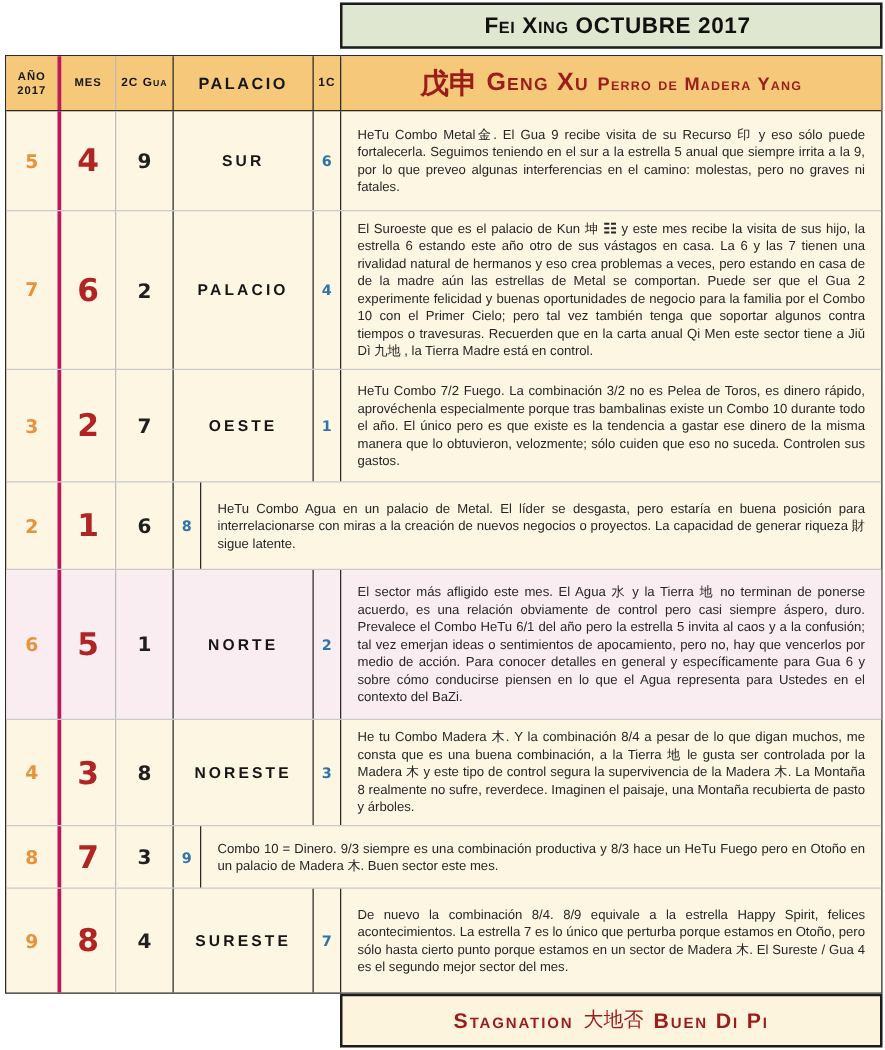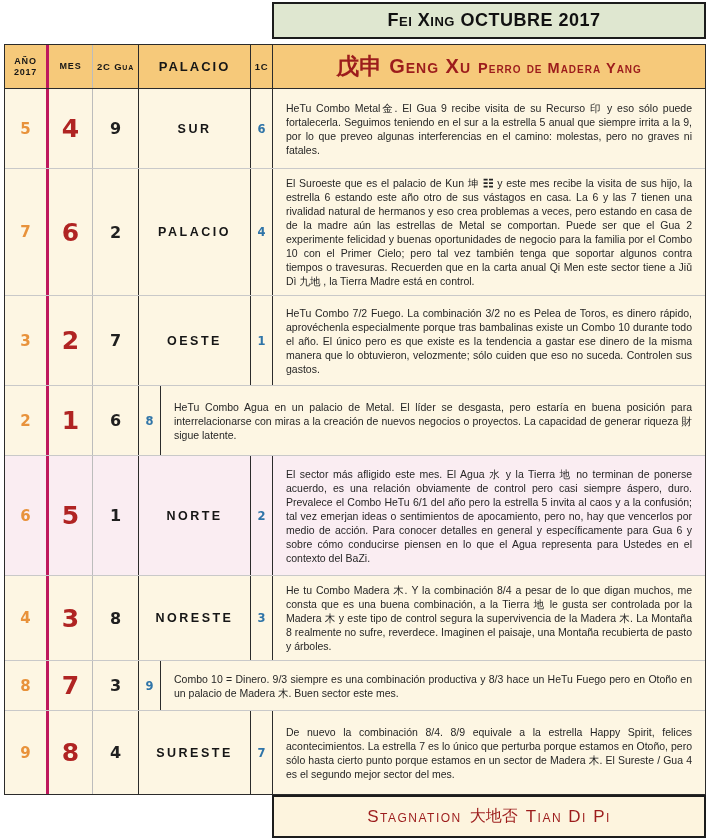--- a/index.html
+++ b/index.html
@@ -50,21 +50,21 @@
   .desc-text {
     width:100%; font-size:10.5px; line-height:14px; text-align:justify; color:#262626;
     font-family:"Liberation Sans", sans-serif;
   }
   .footer-box {
     position:absolute; left:272px; top:795px; width:434px; height:43px;
     background:#fdf4de; border:2px solid #1c1c1c;
     display:flex; align-items:center; justify-content:center; gap:8px;
     color:#9c1c1c;
   }
-  .f-caps { font-variant:small-caps; font-weight:normal; font-size:17px; letter-spacing:1.5px; }
+  .f-caps { font-variant:small-caps; font-weight:bold; font-size:17px; letter-spacing:1.5px; }
   .f-hanzi { font-size:16px; font-family:"DejaVu Sans", sans-serif; }
 </style>
 </head>
 <body>
 
 <div class="title-box">
   <span class="title-text">Fei Xing OCTUBRE 2017</span>
 </div>
 
 <div class="fx-table">
@@ -189,14 +189,14 @@
     <div class="cell c-desc">
         <div class="desc-text">De nuevo la combinación 8/4. 8/9 equivale a la estrella Happy Spirit, felices acontecimientos. La estrella 7 es lo único que perturba porque estamos en Otoño, pero sólo hasta cierto punto porque estamos en un sector de Madera  木. El Sureste / Gua 4 es el segundo mejor sector del mes.</div>
       </div>
   </div>
 
 </div>
 
 <div class="footer-box">
   <span class="f-caps">Stagnation</span>
   <span class="f-hanzi">大地否</span>
-  <span class="f-caps">Tian Di Pi</span>
+  <span class="f-caps">Buen Di Pi</span>
 </div>
 
 </body></html>

